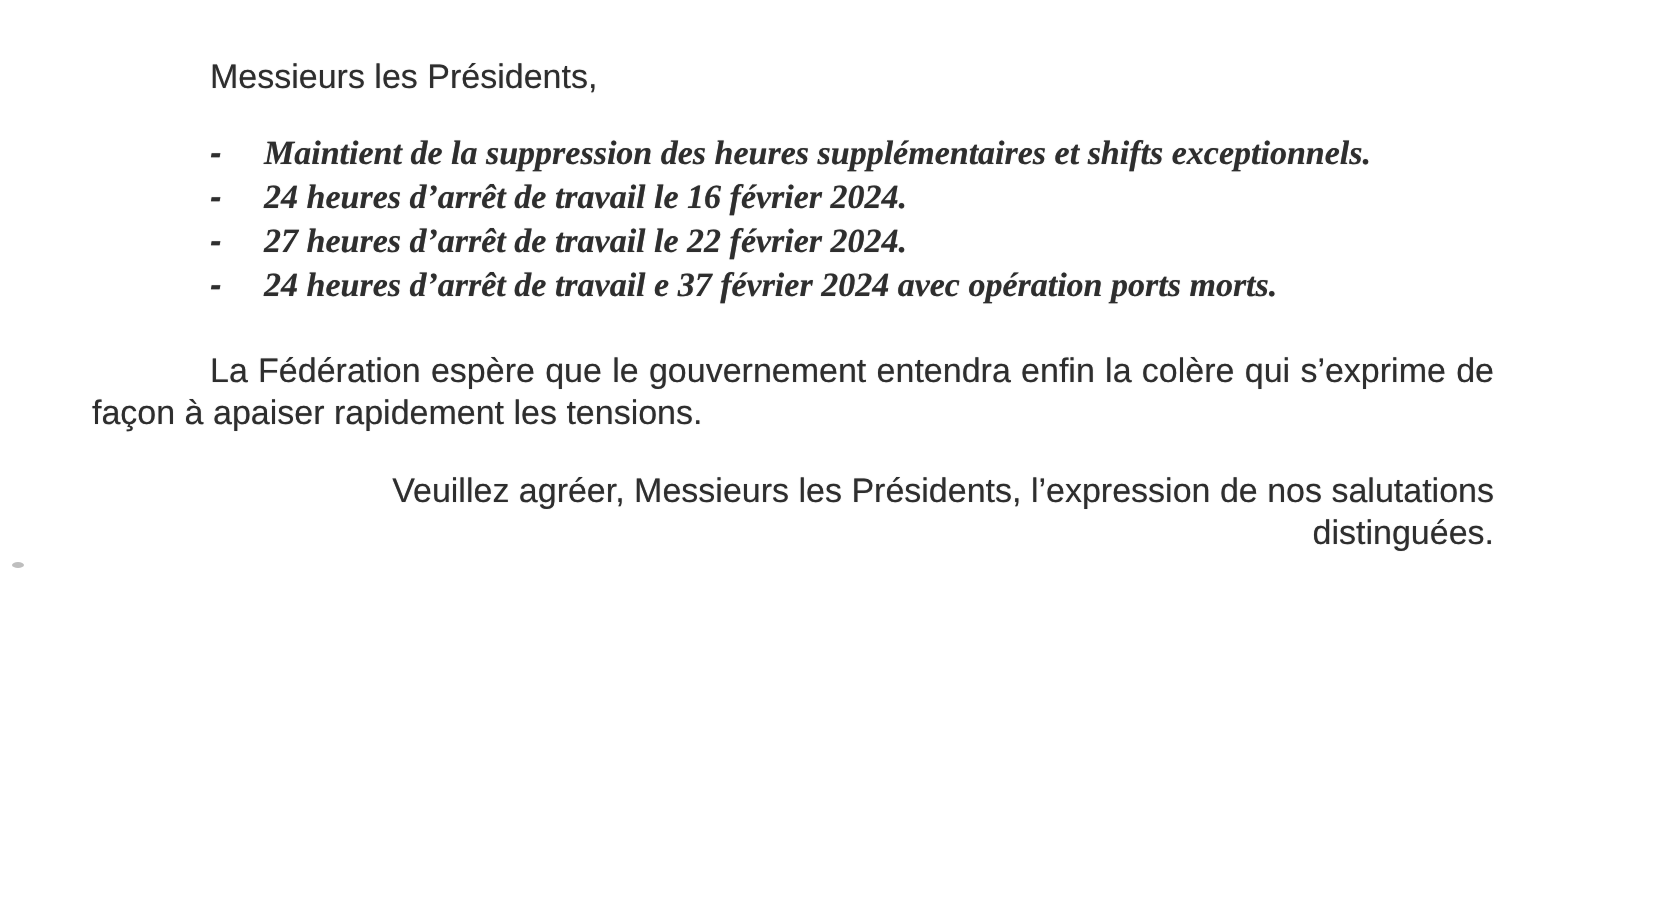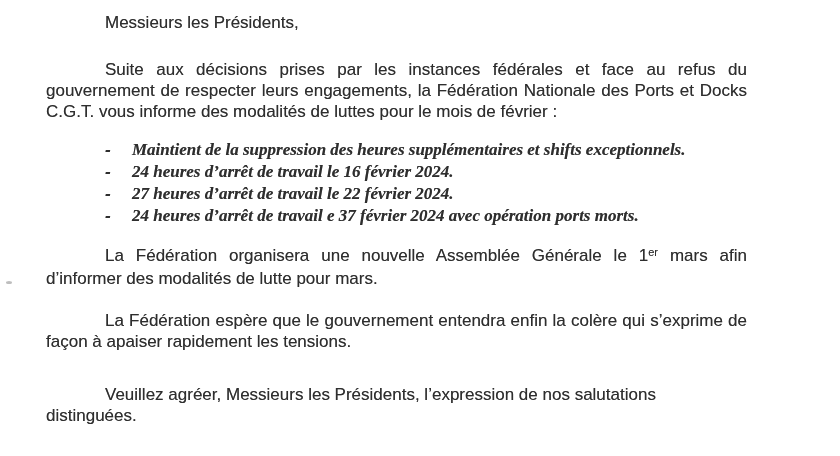--- a/index.html
+++ b/index.html
@@ -5,21 +5,21 @@
   html, body {
     margin: 0;
     padding: 0;
     background: #ffffff;
   }
   .page {
     position: relative;
     width: 800px;
     height: 456px;
     box-sizing: border-box;
-    padding: 12px 53px 0 46px;
+    padding: 28px 53px 0 46px;
     background: #ffffff;
     font-family: "Liberation Sans", "DejaVu Sans", sans-serif;
     color: #2e2e2e;
     text-shadow: 0 0 0.4px rgba(46,46,46,0.55);
     filter: blur(0.15px);
     overflow: hidden;
   }
   p {
     margin: 0;
     font-size: 17px;
@@ -28,21 +28,21 @@
     text-indent: 59px;
   }
   .salutation {
     text-align: left;
   }
   .p-intro       { margin-top: 26px; }
   .demands       { margin: 17px 0 0 59px; }
   .p-assembly    { margin-top: 18px; }
   .p-engagements { margin-top: 20px; }
   .p-hope        { margin-top: 21px; }
-  .p-closing     { margin-top: 32px; text-align: left; }
+  .p-closing     { margin-top: 18px; text-align: right; }
   .demand {
     display: flex;
     font-size: 17px;
     line-height: 22px;
     font-weight: 700;
     font-style: italic;
   }
   .dash {
     flex: none;
     width: 27px;
@@ -64,42 +64,40 @@
   .artifact-left  { left: 6px;  top: 281px; width: 6px; height: 3px; }
   .artifact-right { left: 834px; top: 80px; width: 4px; height: 3px; opacity: 0.5; }
 </style>
 </head>
 <body>
 
 <div class="page">
 
   <p class="salutation">Messieurs les Présidents,</p>
 
-  <p class="p-intro">Suite aux décisions prises par les instances fédérales et face au refus du gouvernement de respecter leurs engagements, la Fédération Nationale des Ports et Docks C.G.T. vous informe des modalités de luttes pour le mois de février :</p>
 
   <div class="demands">
     <div class="demand">
       <span class="dash">-</span>
       <span class="demand-text">Maintient de la suppression des heures supplémentaires et shifts exceptionnels.</span>
     </div>
     <div class="demand">
       <span class="dash">-</span>
       <span class="demand-text">24 heures d’arrêt de travail le 16 février 2024.</span>
     </div>
     <div class="demand">
       <span class="dash">-</span>
       <span class="demand-text">27 heures d’arrêt de travail le 22 février 2024.</span>
     </div>
     <div class="demand">
       <span class="dash">-</span>
       <span class="demand-text">24 heures d’arrêt de travail e 37 février 2024 avec opération ports morts.</span>
     </div>
   </div>
 
-  <p class="p-assembly"><span>La Fédération organisera une nouvelle Assemblée Générale le 1</span><span class="sup-ordinal">er</span><span> mars afin d’informer des modalités de lutte pour mars.</span></p>
 
 
   <p class="p-hope">La Fédération espère que le gouvernement entendra enfin la colère qui s’exprime de façon à apaiser rapidement les tensions.</p>
 
   <p class="p-closing">Veuillez agréer, Messieurs les Présidents, l’expression de nos salutations distinguées.</p>
 
   <div class="artifact artifact-left"></div>
   <div class="artifact artifact-right"></div>
 
 </div>

